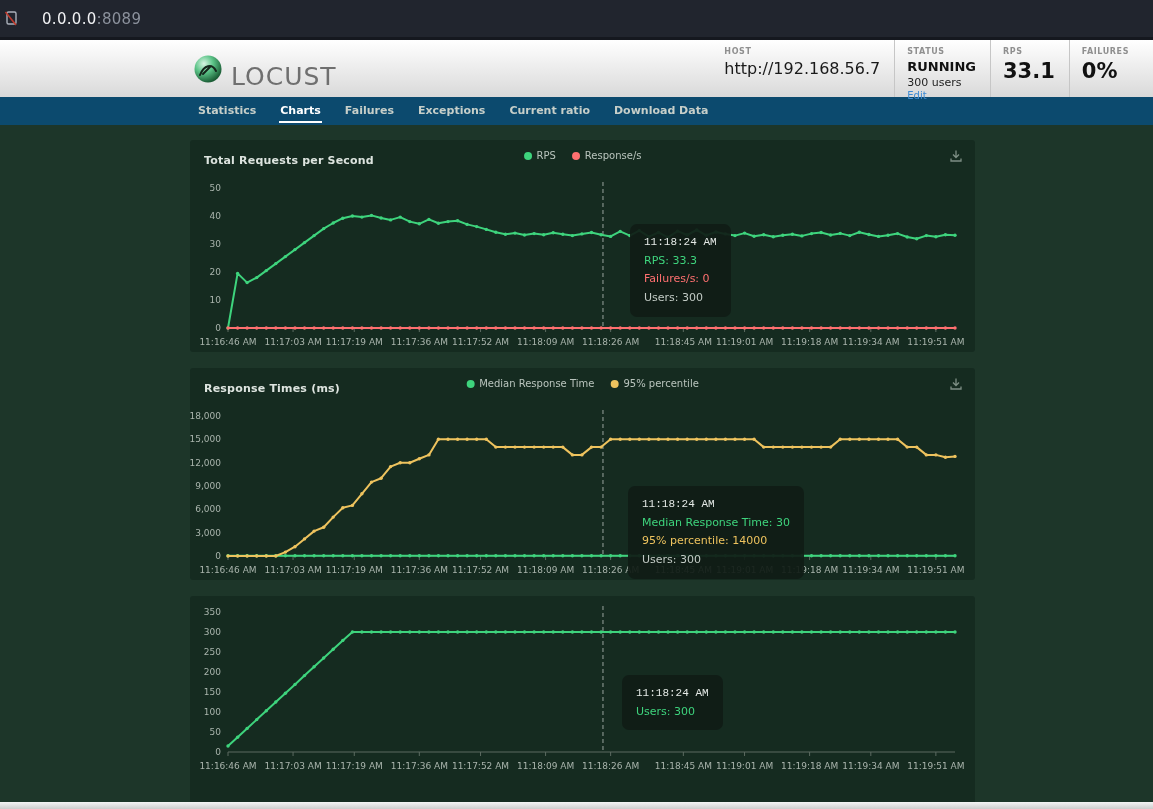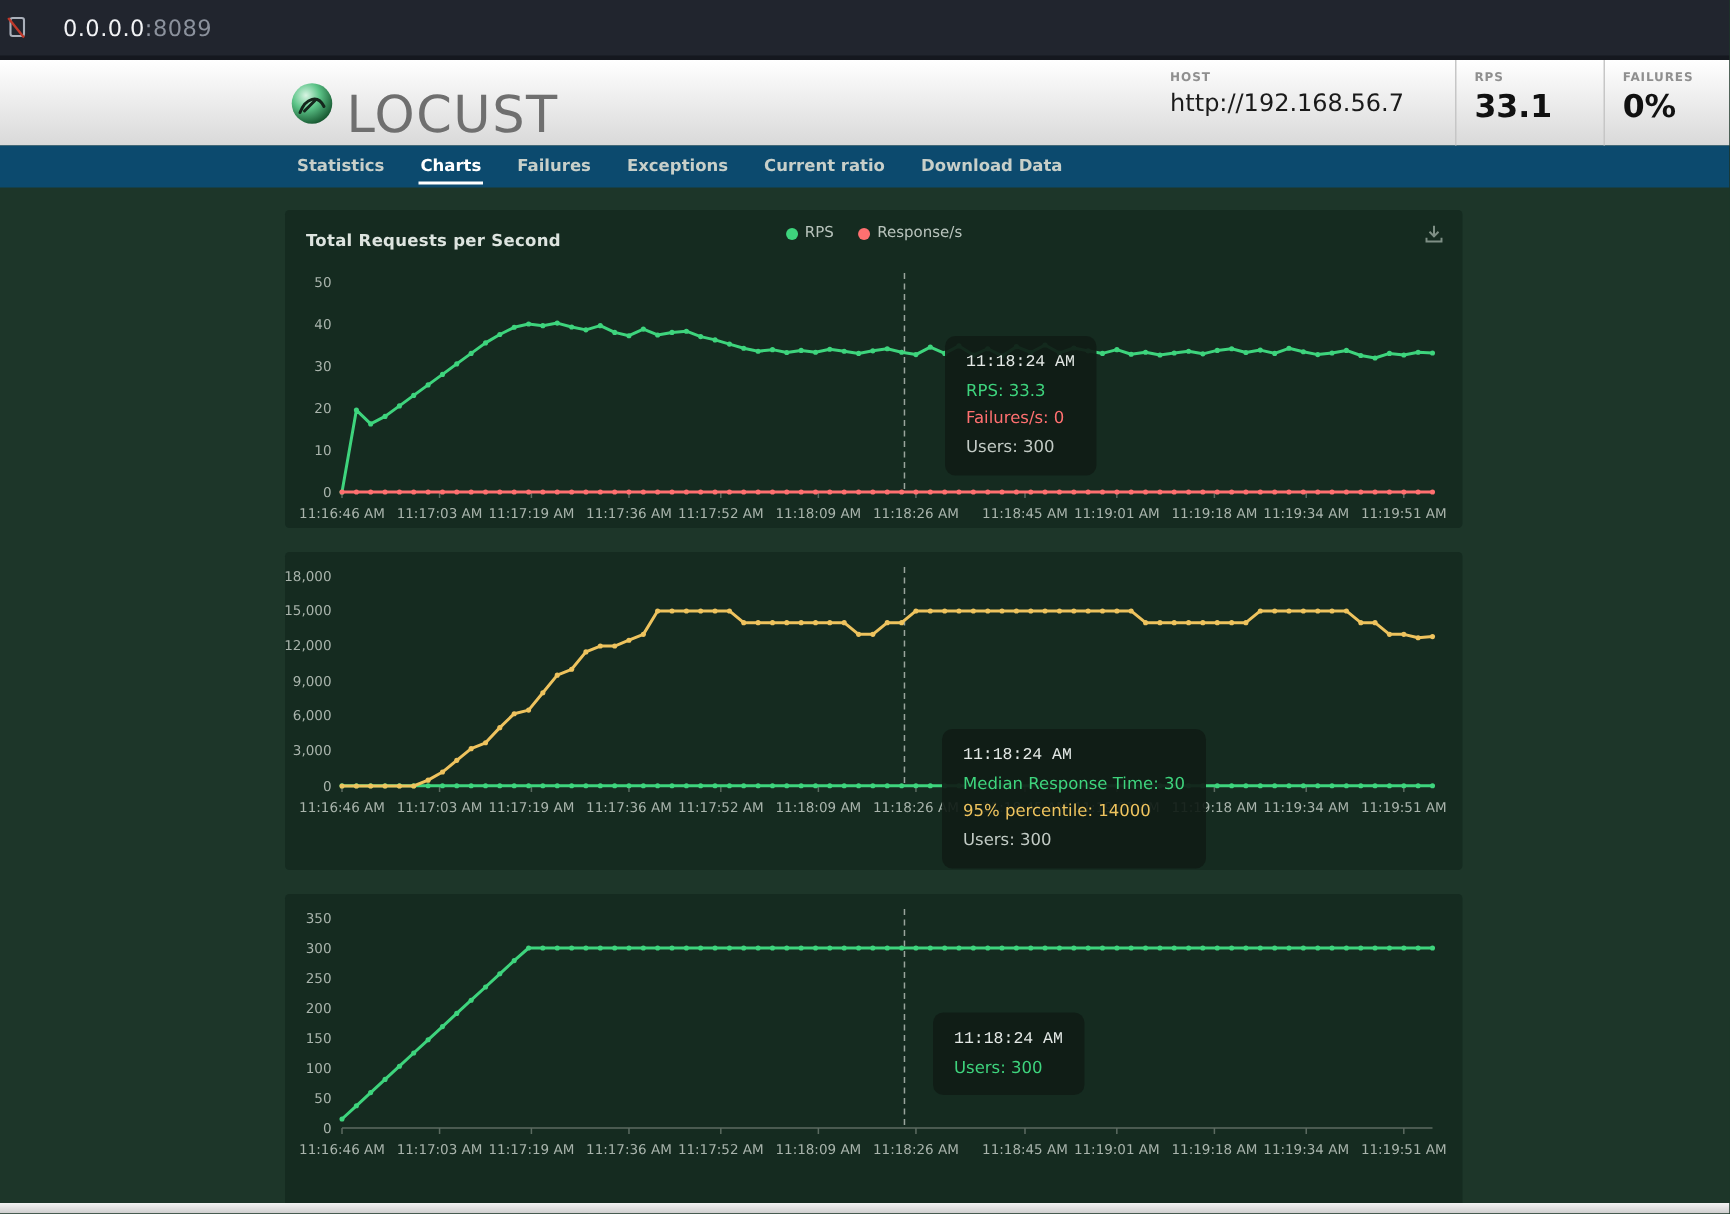--- a/index.html
+++ b/index.html
@@ -7,22 +7,22 @@
   body { font-family:"DejaVu Sans","Liberation Sans",sans-serif; background:#1d3629; position:relative; }
 
   
   .browser-bar { height:40px; background:#21252e; display:flex; align-items:center; padding-left:4px; border-bottom:3px solid #15181f; }
   .addr { margin-left:22px; font-size:15px; color:#f2f3f5; letter-spacing:.3px; }
   .addr .port { color:#8b919c; }
 
   
   .app-header { height:57px; background:linear-gradient(#ffffff,#d9d9d9); display:flex; align-items:center; }
   .logo { display:flex; align-items:center; margin-left:193px; }
-  .logo-text { font-size:34px; color:#6f6f6f; letter-spacing:1px; margin-left:8px; font-weight:400;margin-top:16px; }
-  .hstats { margin-left:auto; margin-right:10px; display:flex; align-items:stretch; height:100%;gap:20px; }
+  .logo-text { font-size:25px; color:#6f6f6f; letter-spacing:1px; margin-left:8px; font-weight:400;margin-top:16px; }
+  .hstats { margin-left:auto; margin-right:10px; display:flex; align-items:stretch; height:100%; }
   .hcell { padding:7px 14px 0 12px; border-left:1px solid #c6c6c6; }
   .hcell:first-child { border-left:none; }
   .hlabel { font-size:8px; color:#8f8f8f; letter-spacing:.6px; font-weight:700; margin-bottom:3px; }
   .hval { font-size:16px; color:#1a1a1a; }
   .hval-strong { font-size:13px; font-weight:700; color:#111; }
   .hval-big { font-size:21px; font-weight:700; color:#111; margin-top:1px; }
   .husers { font-size:11px; color:#222; margin-top:2px; }
   .hedit { font-size:10px; color:#3d8bd4; margin-top:1px; cursor:pointer; }
 
   
@@ -71,20 +71,26 @@
       </defs>
       <circle cx="15" cy="15" r="13.5" fill="url(#ball)"></circle>
       <path d="M7 21 C 11 11, 19 9, 23 17 M10 20 L17 13" fill="none" stroke="#15261c" stroke-width="2" stroke-linecap="round"></path>
     </svg>
     <span class="logo-text">LOCUST</span>
   </div>
   <div class="hstats">
     <div class="hcell">
       <div class="hlabel">HOST</div>
       <div class="hval">http://192.168.56.7</div>
+    </div>
+    <div class="hcell">
+      <div class="hlabel">STATUS</div>
+      <div class="hval-strong">RUNNING</div>
+      <div class="husers">300 users</div>
+      <div class="hedit">Edit</div>
     </div>
     <div class="hcell">
       <div class="hlabel">RPS</div>
       <div class="hval-big">33.1</div>
     </div>
     <div class="hcell">
       <div class="hlabel">FAILURES</div>
       <div class="hval-big">0%</div>
     </div>
   </div>
@@ -317,20 +323,37 @@
       </svg>
     <div class="tooltip" style="left: 440px; top: 84px;">
         <div class="tt-time">11:18:24 AM</div>
         <div class="tt-line" style="color: rgb(62, 212, 125);">RPS: 33.3</div>
         <div class="tt-line" style="color: rgb(255, 112, 112);">Failures/s: 0</div>
         <div class="tt-line" style="color: rgb(194, 203, 197);">Users: 300</div>
       </div>
   </div>
 
   <div class="panel">
+    <div class="panel-header">
+      <span class="chart-title">Response Times (ms)</span>
+      <span class="legend">
+          <span class="legend-item">
+            <span class="legend-dot" style="background: rgb(62, 212, 125);"></span>
+            <span class="legend-label">Median Response Time</span>
+          </span>
+          <span class="legend-item">
+            <span class="legend-dot" style="background: rgb(238, 195, 94);"></span>
+            <span class="legend-label">95% percentile</span>
+          </span>
+        </span>
+      <svg class="dl-icon" width="14" height="14" viewBox="0 0 14 14">
+        <path d="M7 1.5 V8 M4 5.5 L7 8.5 L10 5.5" fill="none" stroke="#7e8f85" stroke-width="1.3"></path>
+        <path d="M2 9.5 V12 H12 V9.5" fill="none" stroke="#7e8f85" stroke-width="1.3"></path>
+      </svg>
+    </div>
     <svg class="chart" width="785" height="178" viewBox="0 0 785 178">
         <g>
           <line x1="38" y1="156" x2="765" y2="156" stroke="#5c6b61" stroke-width="1"></line>
           <text x="31" y="159" text-anchor="end" fill="#a9b4ac" font-size="9">0</text>
           <text x="31" y="135.66666666666666" text-anchor="end" fill="#a9b4ac" font-size="9">3,000</text>
           <text x="31" y="112.33333333333334" text-anchor="end" fill="#a9b4ac" font-size="9">6,000</text>
           <text x="31" y="89" text-anchor="end" fill="#a9b4ac" font-size="9">9,000</text>
           <text x="31" y="65.66666666666667" text-anchor="end" fill="#a9b4ac" font-size="9">12,000</text>
           <text x="31" y="42.33333333333333" text-anchor="end" fill="#a9b4ac" font-size="9">15,000</text>
           <text x="31" y="19" text-anchor="end" fill="#a9b4ac" font-size="9">18,000</text>

